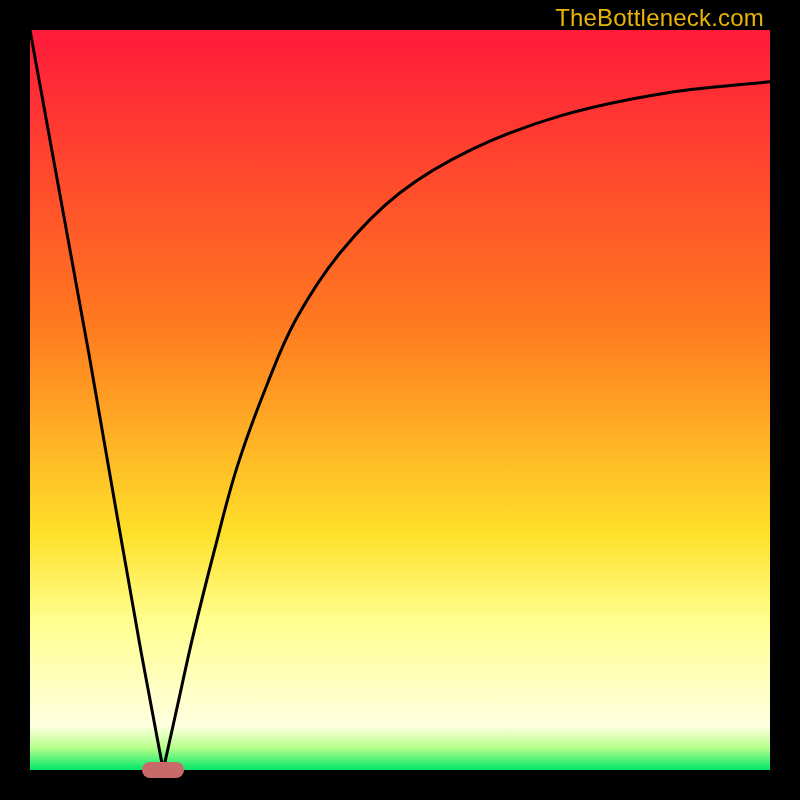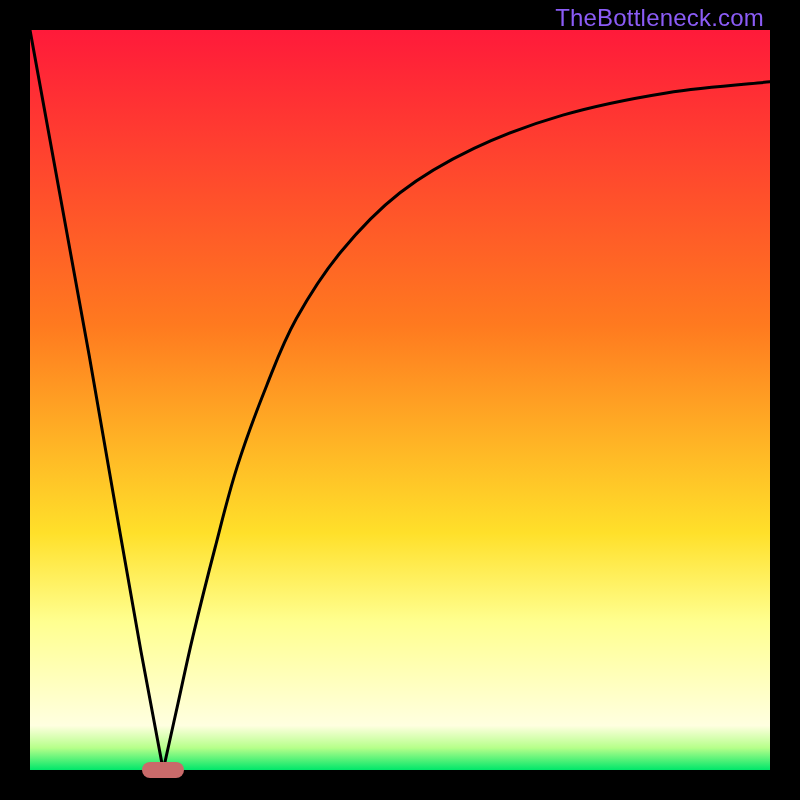--- a/index.html
+++ b/index.html
@@ -30,21 +30,21 @@
     top: 0;
     width: 740px;
     height: 740px;
   }
   .watermark {
     position: absolute;
     top: 4px;
     right: 36px;
     font-size: 24px;
     font-weight: 400;
-    color: #8b5cf6;
+    color: #eab308;
     letter-spacing: 0.2px;
   }
   svg {
     position: absolute;
     left: 0;
     top: 0;
   }
   .marker {
     position: absolute;
     width: 42px;

